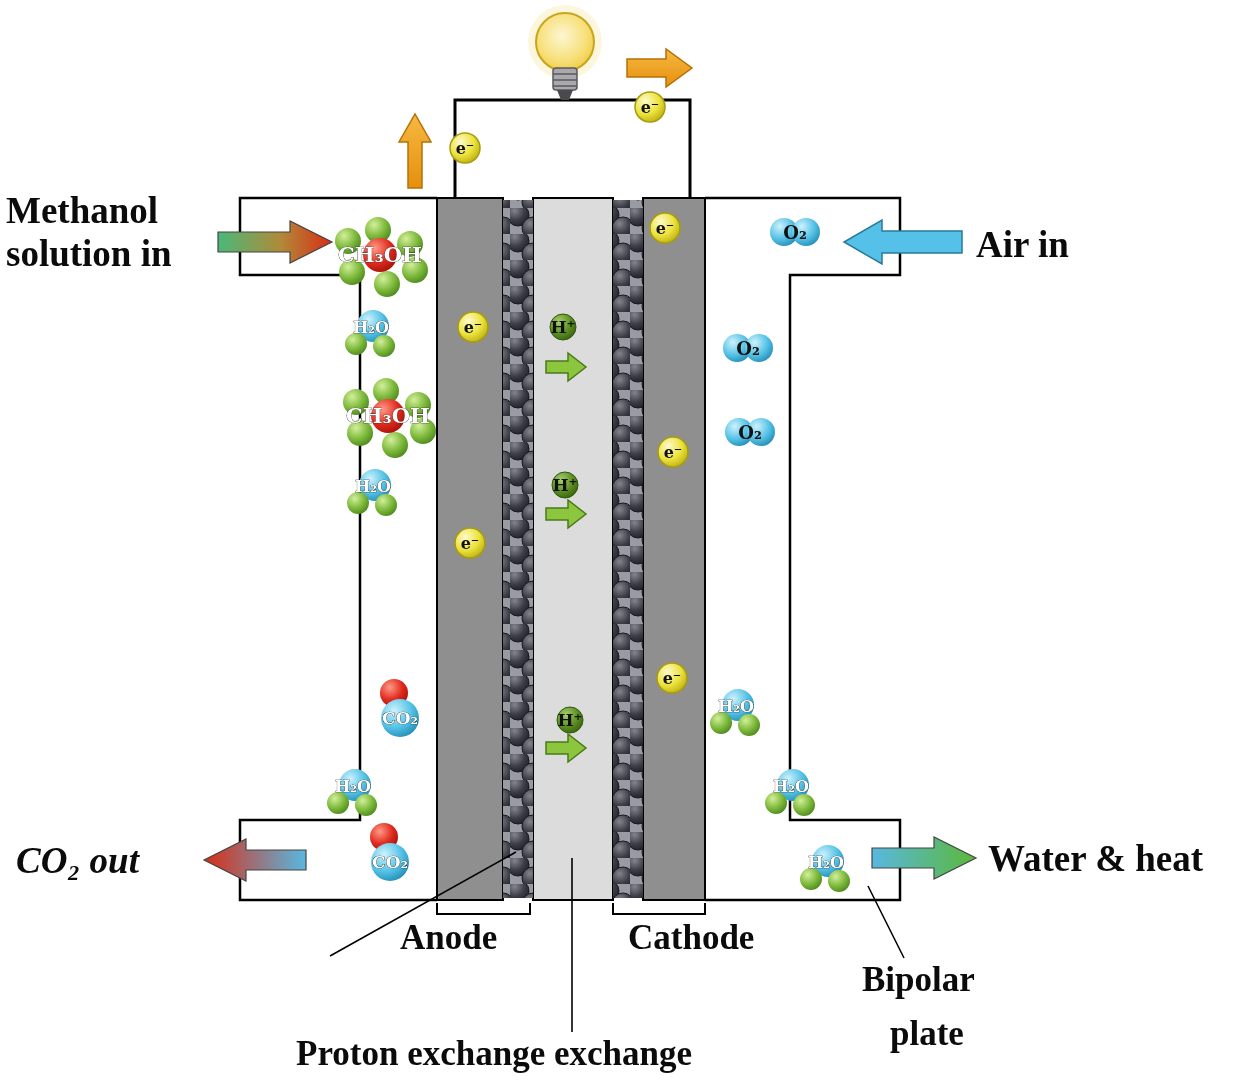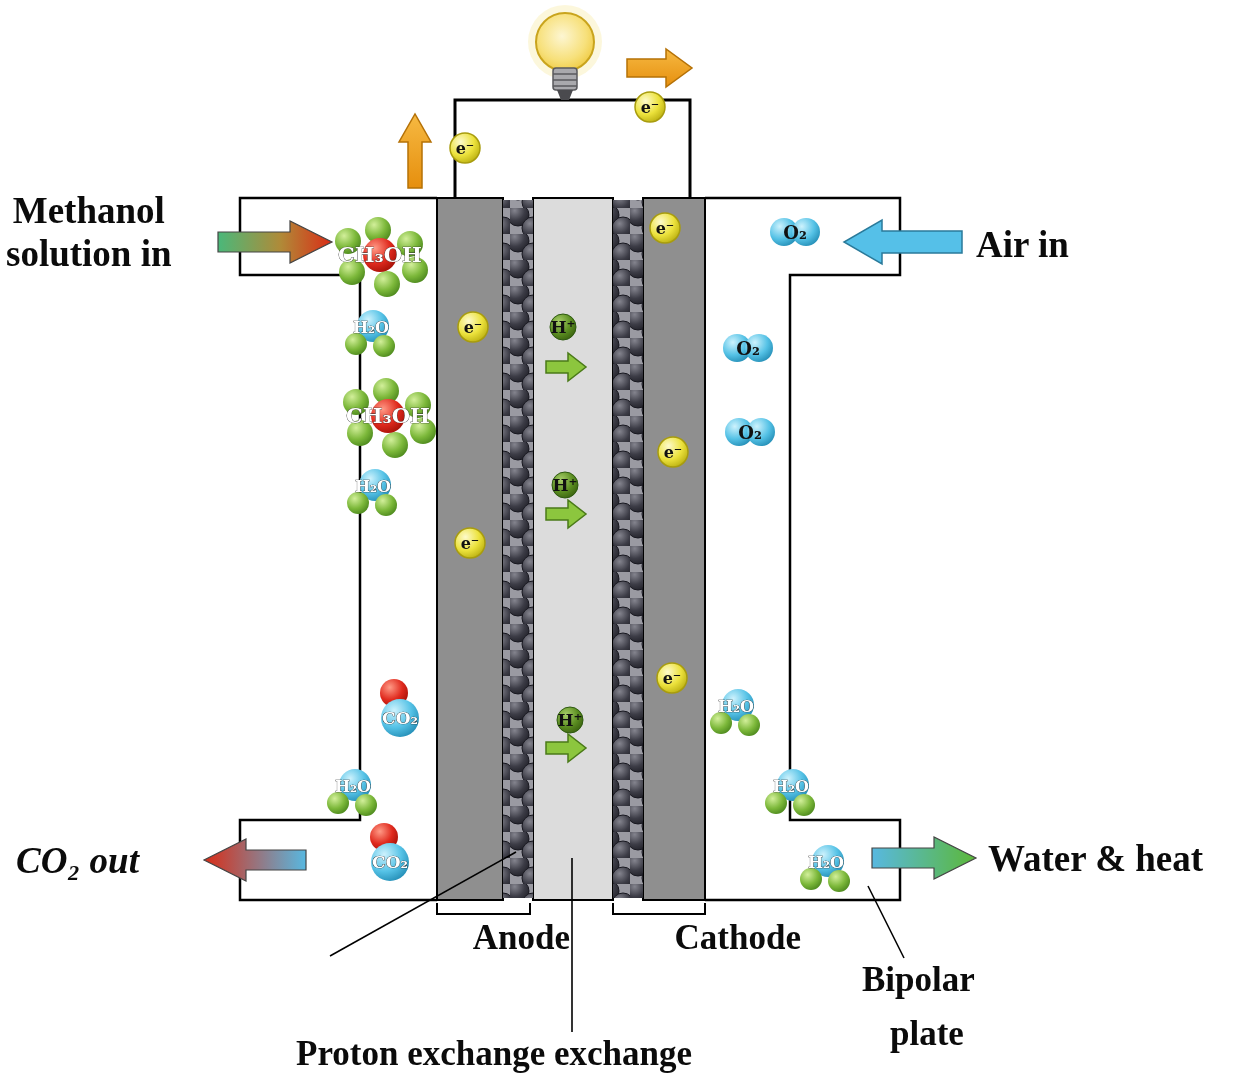--- a/index.html
+++ b/index.html
@@ -21,21 +21,21 @@
     font-family:"Liberation Serif","DejaVu Serif",serif;
   }
   .mid-label{
     position:absolute;
     font-weight:700;
     color:#0b0b0b;
     font-size:35px;
     white-space:nowrap;
     font-family:"Liberation Serif","DejaVu Serif",serif;
   }
-  .center{text-align:right;}
+  .center{text-align:left;}
   svg text{font-family:"DejaVu Serif","Liberation Serif",serif;font-weight:700;}
   .mol-label{paint-order:stroke;stroke:#2a2a2a;stroke-width:0.7px;fill:#ffffff;}
   .blk-label{fill:#111111;}
 </style>
 </head>
 <body>
 
 <div id="stage">
 
 <svg id="diagram-svg" width="1260" height="1088" viewBox="0 0 1260 1088">
@@ -262,34 +262,34 @@
     <text x="1" y="0" text-anchor="middle" font-size="16" class="mol-label">H₂O</text>
   </g>
   <g transform="translate(825,868)">
     <circle cx="3" cy="-7" r="16" fill="url(#gBlue)"></circle>
     <circle cx="-14" cy="11" r="11" fill="url(#gGreen)"></circle>
         <circle cx="14" cy="13" r="11" fill="url(#gGreen)"></circle>
     <text x="1" y="0" text-anchor="middle" font-size="16" class="mol-label">H₂O</text>
   </g>
 </svg>
 
-<div class="big-label" style="left:6px;top:190px;text-align:center;">
+<div class="big-label" style="left:6px;top:190px;">
   <div>Methanol</div>
   <div>solution in</div>
 </div>
 
 <div class="big-label" style="left:976px;top:224px;">Air in</div>
 
 <div class="big-label" style="left:16px;top:840px;font-style:italic;">CO₂ out</div>
 
 <div class="big-label" style="left:988px;top:838px;">Water &amp; heat</div>
 
 <div class="mid-label center" style="left:400px;top:918px;width:170px;">Anode</div>
 
-<div class="mid-label center" style="left:611px;top:918px;width:190px;">Cathode</div>
+<div class="mid-label center" style="left:628px;top:918px;width:190px;">Cathode</div>
 
 
 <div class="mid-label" style="left:296px;top:1034px;">Proton exchange exchange</div>
 
 <div class="mid-label" style="left:862px;top:960px;">Bipolar</div>
 <div class="mid-label" style="left:890px;top:1014px;">plate</div>
 
 </div>
 
 </body></html>

